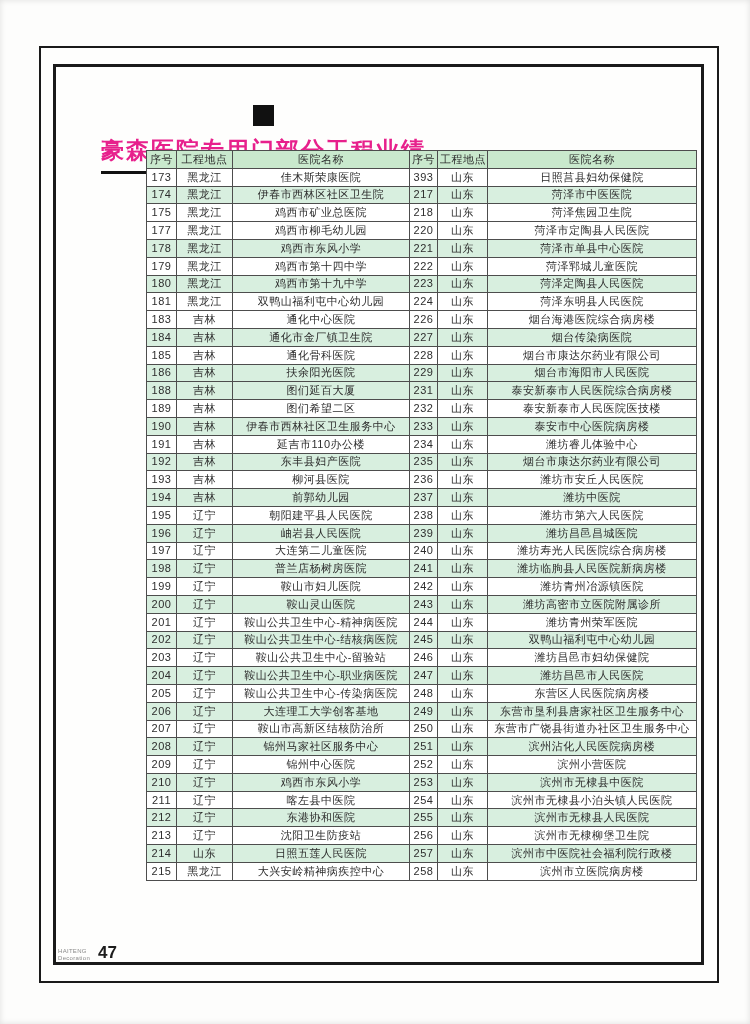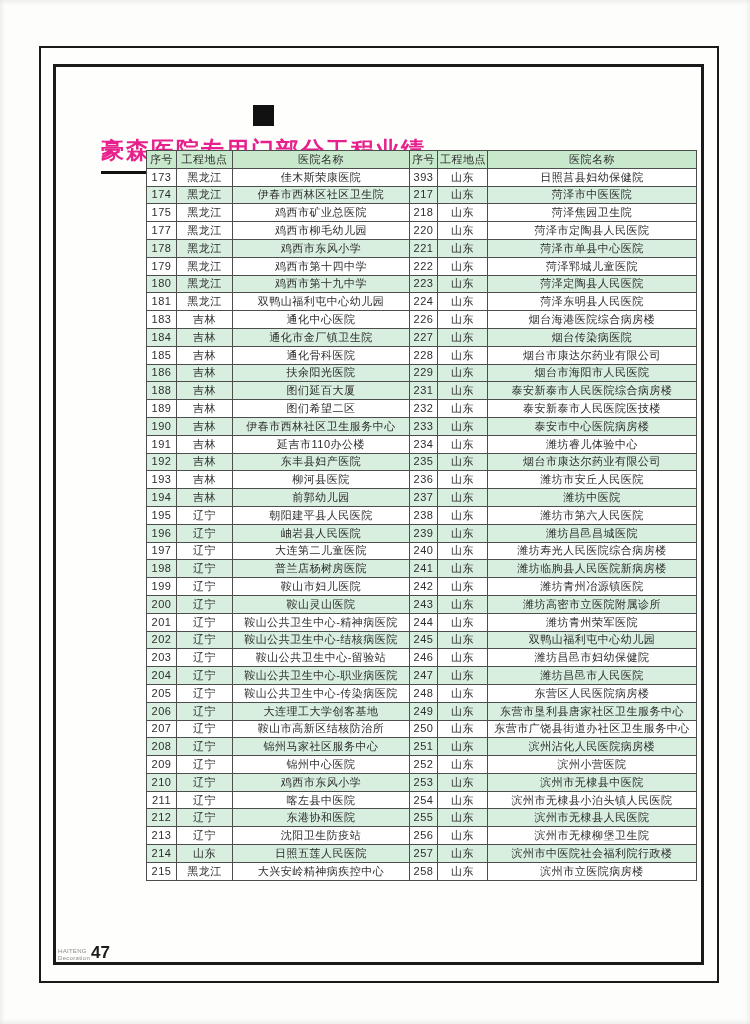--- a/index.html
+++ b/index.html
@@ -46,21 +46,21 @@
     white-space:nowrap;overflow:hidden;letter-spacing:.5px;
     font-weight:normal;color:#2d2d2d;line-height:1;
   }
   table.projects{border:1px solid #2a2a2a;}
   table.projects thead th{background:var(--header-green,#c9e9cd);}
   table.projects tr.green td{background:var(--row-green,#d8efdf);}
 
   
   .footer{
     position:absolute;left:2px;bottom:1px;
-    display:flex;align-items:flex-end;gap:1px;line-height:1;
+    display:flex;align-items:flex-end;gap:8px;line-height:1;
   }
   .brand{display:flex;flex-direction:column;gap:1px;font-size:6px;color:#8a8a8a;letter-spacing:.3px;}
   .page-number{font-size:17px;font-weight:bold;color:#1d1d1d;letter-spacing:0;}
 </style>
 </head>
 <body>
 
 <div class="photo-edge"></div>
 
 <div class="outer-frame">

